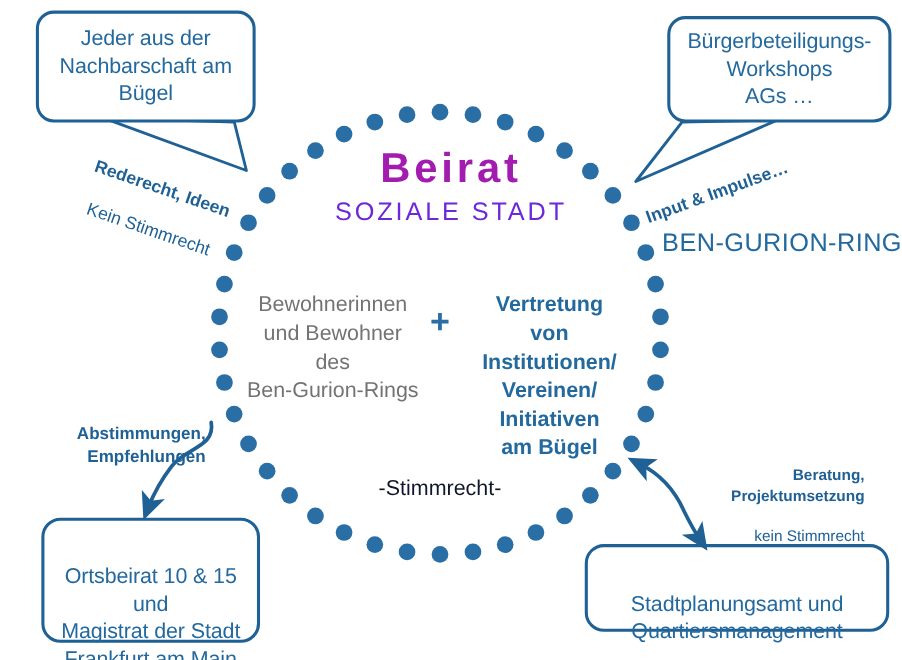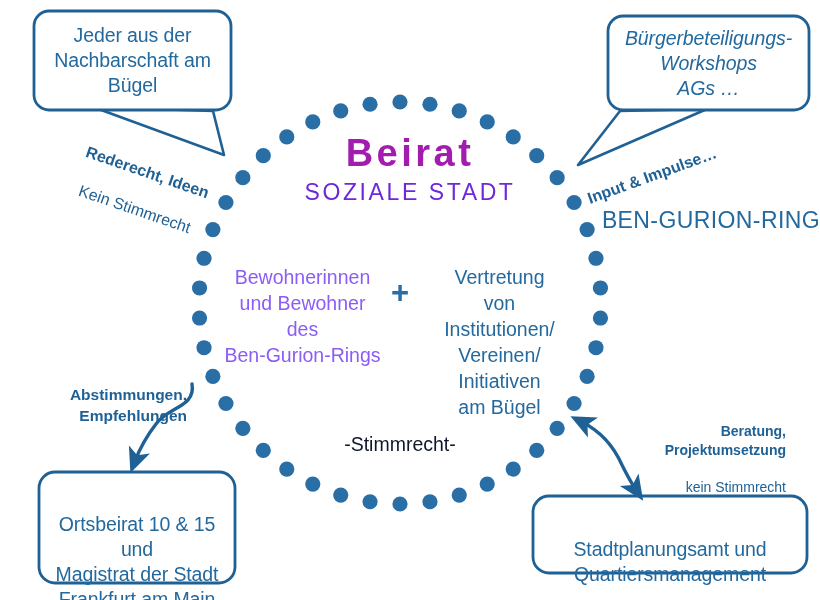--- a/index.html
+++ b/index.html
@@ -83,21 +83,21 @@
   }
 
   .col-left {
     position: absolute;
     left: 215px;
     top: 262px;
     width: 175px;
     text-align: center;
     font-size: 19.5px;
     line-height: 1.33;
-    color: #8b5cf6;
+    color: #737373;
   }
   .col-right {
     position: absolute;
     left: 412px;
     top: 262px;
     width: 175px;
     text-align: center;
     font-size: 19.5px;
     line-height: 1.33;
     color: #23699e;
@@ -244,21 +244,21 @@
 
     <path d="M 192,381 C 196,404 168,404 156,421 C 146,434 140,445 135,458" fill="none" stroke="#1f6195" stroke-width="3.4" stroke-linecap="round" marker-end="url(#arrowDown)"></path>
 
     <path d="M 582,419 C 600,428 614,444 622,462 C 628,474 632,481 636,487" fill="none" stroke="#1f6195" stroke-width="3.4" stroke-linecap="round" marker-start="url(#arrowStart)" marker-end="url(#arrowEnd)"></path>
   </svg>
 
   <div class="txt bubble-text" style="left:42px; top:20px; width:181px;">Jeder aus der
 Nachbarschaft am
 Bügel</div>
 
-  <div class="txt bubble-text" style="left:614px; top:23px; width:189px;font-style:italic;">Bürgerbeteiligungs-
+  <div class="txt bubble-text" style="left:614px; top:23px; width:189px;">Bürgerbeteiligungs-
 Workshops
 AGs …</div>
 
   <div class="txt box-text" style="left:44px; top:477px; width:186px;">Ortsbeirat 10 &amp; 15
 und
 Magistrat der Stadt
 Frankfurt am Main</div>
 
   <div class="txt box-text" style="left:540px; top:502px; width:260px;">Stadtplanungsamt und
 Quartiersmanagement</div>
@@ -267,21 +267,21 @@
   <div class="title-sub1">SOZIALE STADT</div>
   <div class="title-sub2">BEN-GURION-RING</div>
 
   <div class="col-left txt" style="left:215px; top:262px; width:175px;">Bewohnerinnen
 und Bewohner
 des
 Ben-Gurion-Rings</div>
 
   <div class="plus-sign">+</div>
 
-  <div class="col-right txt" style="left:412px; top:262px; width:175px;">Vertretung
+  <div class="col-right txt" style="left:412px; top:262px; width:175px;font-weight:bold;">Vertretung
 von
 Institutionen/
 Vereinen/
 Initiativen
 am Bügel</div>
 
   <div class="stimmrecht">-Stimmrecht-</div>
 
   <div class="ann" id="ann-rederecht">
     <div class="b">Rederecht, Ideen</div>

